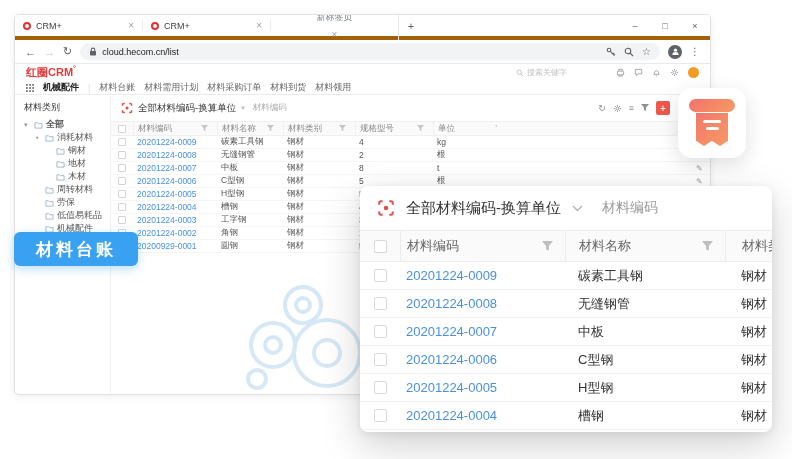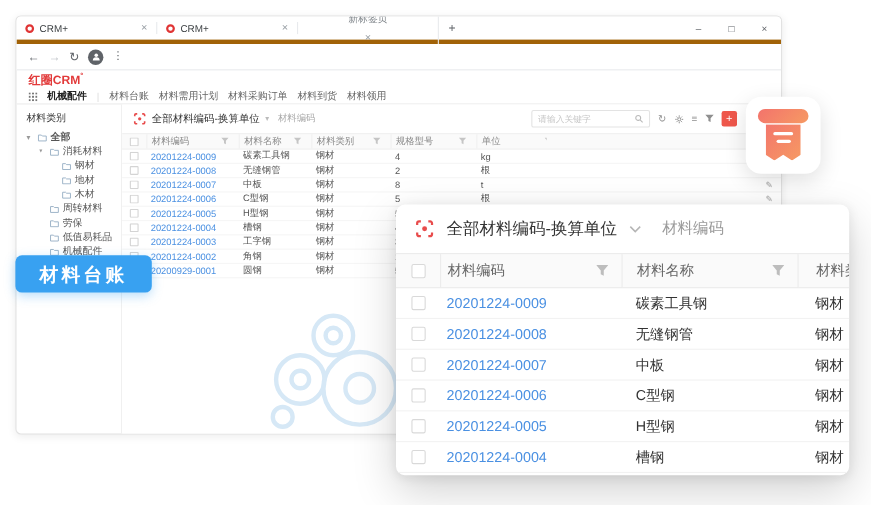--- a/index.html
+++ b/index.html
@@ -143,31 +143,74 @@
         <span>–</span>
         <span>□</span>
         <span>×</span>
       </div>
     </div>
 
     <div class="addressbar">
       <span class="navglyph">←</span>
       <span class="navglyph disabled">→</span>
       <span class="navglyph">↻</span>
+      <div class="omnibox">
+        <svg width="8" height="9" viewBox="0 0 8 9">
+            <rect x="1" y="4" width="6" height="4.5" rx="0.8" fill="#5f6368"></rect>
+            <path d="M2.3 4V2.8a1.7 1.7 0 0 1 3.4 0V4" stroke="#5f6368" stroke-width="1.1" fill="none"></path>
+          </svg>
+        <span>cloud.hecom.cn/list</span>
+        <span class="omni-right">
+          <svg width="10" height="10" viewBox="0 0 10 10">
+              <circle cx="3" cy="3" r="1.8" fill="none" stroke="#5f6368" stroke-width="1.1"></circle>
+              <path d="M4.3 4.3 8.5 8.5M7 7l1.2-1.2M8.2 8.2 9 7.4" stroke="#5f6368" stroke-width="1.1" fill="none"></path>
+            </svg>
+          <svg width="10" height="10" viewBox="0 0 10 10">
+              <circle cx="4" cy="4" r="2.8" fill="none" stroke="#5f6368" stroke-width="1.1"></circle>
+              <path d="M6.2 6.2 9 9" stroke="#5f6368" stroke-width="1.1"></path>
+            </svg>
+          <span class="navglyph" style="font-size:10px">☆</span>
+        </span>
+      </div>
       <span class="chrome-avatar">
         <svg width="9" height="9" viewBox="0 0 10 10">
             <circle cx="5" cy="3.6" r="1.8" fill="#fff"></circle>
             <path d="M1.5 9a3.5 3.5 0 0 1 7 0z" fill="#fff"></path>
           </svg>
       </span>
       <span class="dots">⋮</span>
     </div>
 
     <div class="appheader">
       <span class="crm-logo"><span>红圈CRM</span><sup>°</sup></span>
+      <span class="apphdr-right">
+        <span class="hdr-search">
+          <svg width="8" height="8" viewBox="0 0 10 10">
+              <circle cx="4" cy="4" r="2.8" fill="none" stroke="#c3c3c3" stroke-width="1.2"></circle>
+              <path d="M6.2 6.2 9 9" stroke="#c3c3c3" stroke-width="1.2"></path>
+            </svg>
+          <input placeholder="搜索关键字" style="">
+        </span>
+        <svg width="9" height="9" viewBox="0 0 10 10">
+            <rect x="1.5" y="3.5" width="7" height="4" rx="0.8" fill="none" stroke="#9aa0a6" stroke-width="1"></rect>
+            <path d="M3 3.5V1.5h4v2M3 7.5v1.5h4V7.5" stroke="#9aa0a6" stroke-width="1" fill="none"></path>
+          </svg>
+        <svg width="9" height="9" viewBox="0 0 10 10">
+            <path d="M1.5 1.5h7v5h-4l-2 2v-2h-1z" fill="none" stroke="#9aa0a6" stroke-width="1"></path>
+          </svg>
+        <svg width="9" height="9" viewBox="0 0 10 10">
+            <path d="M2 7h6C7.3 6 7.3 3 5 3S2.7 6 2 7z" fill="none" stroke="#9aa0a6" stroke-width="1"></path>
+            <path d="M4.2 8.3a0.9 0.9 0 0 0 1.6 0" stroke="#9aa0a6" stroke-width="1" fill="none"></path>
+          </svg>
+        <svg width="9" height="9" viewBox="0 0 10 10">
+            <circle cx="5" cy="5" r="1.6" fill="none" stroke="#9aa0a6" stroke-width="1"></circle>
+            <path d="M5 1v1.4M5 7.6V9M1 5h1.4M7.6 5H9M2.2 2.2l1 1M6.8 6.8l1 1M7.8 2.2l-1 1M3.2 6.8l-1 1" stroke="#9aa0a6" stroke-width="1"></path>
+          </svg>
+        <span class="crm-avatar"></span>
+      </span>
     </div>
 
     <div class="appnav">
       <svg width="8" height="8" viewBox="0 0 9 9">
           <g fill="#777">
             <rect width="2" height="2"></rect>
             <rect x="3.5" width="2" height="2"></rect>
             <rect x="7" width="2" height="2"></rect>
             <rect y="3.5" width="2" height="2"></rect>
             <rect x="3.5" y="3.5" width="2" height="2"></rect>
@@ -276,27 +319,20 @@
                 <path d="M11 2h1.5A1.5 1.5 0 0 1 14 3.5V5"></path>
                 <path d="M14 11v1.5a1.5 1.5 0 0 1-1.5 1.5H11"></path>
                 <path d="M5 14H3.5A1.5 1.5 0 0 1 2 12.5V11"></path>
               </g>
               <circle cx="8" cy="8" r="2" fill="#e84b4b"></circle>
             </svg>
           <span class="view-title">全部材料编码-换算单位</span>
           <span class="view-caret">▾</span>
           <span class="view-field">材料编码</span>
           <span class="tb-right">
-            <span class="tb-search">
-              <input placeholder="请输入关键字" style="">
-              <svg width="8" height="8" viewBox="0 0 10 10">
-                  <circle cx="4" cy="4" r="2.8" fill="none" stroke="#b9b9b9" stroke-width="1.2"></circle>
-                  <path d="M6.2 6.2 9 9" stroke="#b9b9b9" stroke-width="1.2"></path>
-                </svg>
-            </span>
             <span class="tb-ico">↻</span>
             <svg width="9" height="9" viewBox="0 0 10 10">
                 <circle cx="5" cy="5" r="1.6" fill="none" stroke="#8f8f8f" stroke-width="1"></circle>
                 <path d="M5 1v1.4M5 7.6V9M1 5h1.4M7.6 5H9M2.2 2.2l1 1M6.8 6.8l1 1M7.8 2.2l-1 1M3.2 6.8l-1 1" stroke="#8f8f8f" stroke-width="1"></path>
               </svg>
             <span class="tb-ico">≡</span>
             <svg width="8" height="8" viewBox="0 0 8 8">
                 <path d="M0 0h8L5 3.5V7L3 6V3.5z" fill="#8f8f8f"></path>
               </svg>
             <span class="red-btn">+</span>

